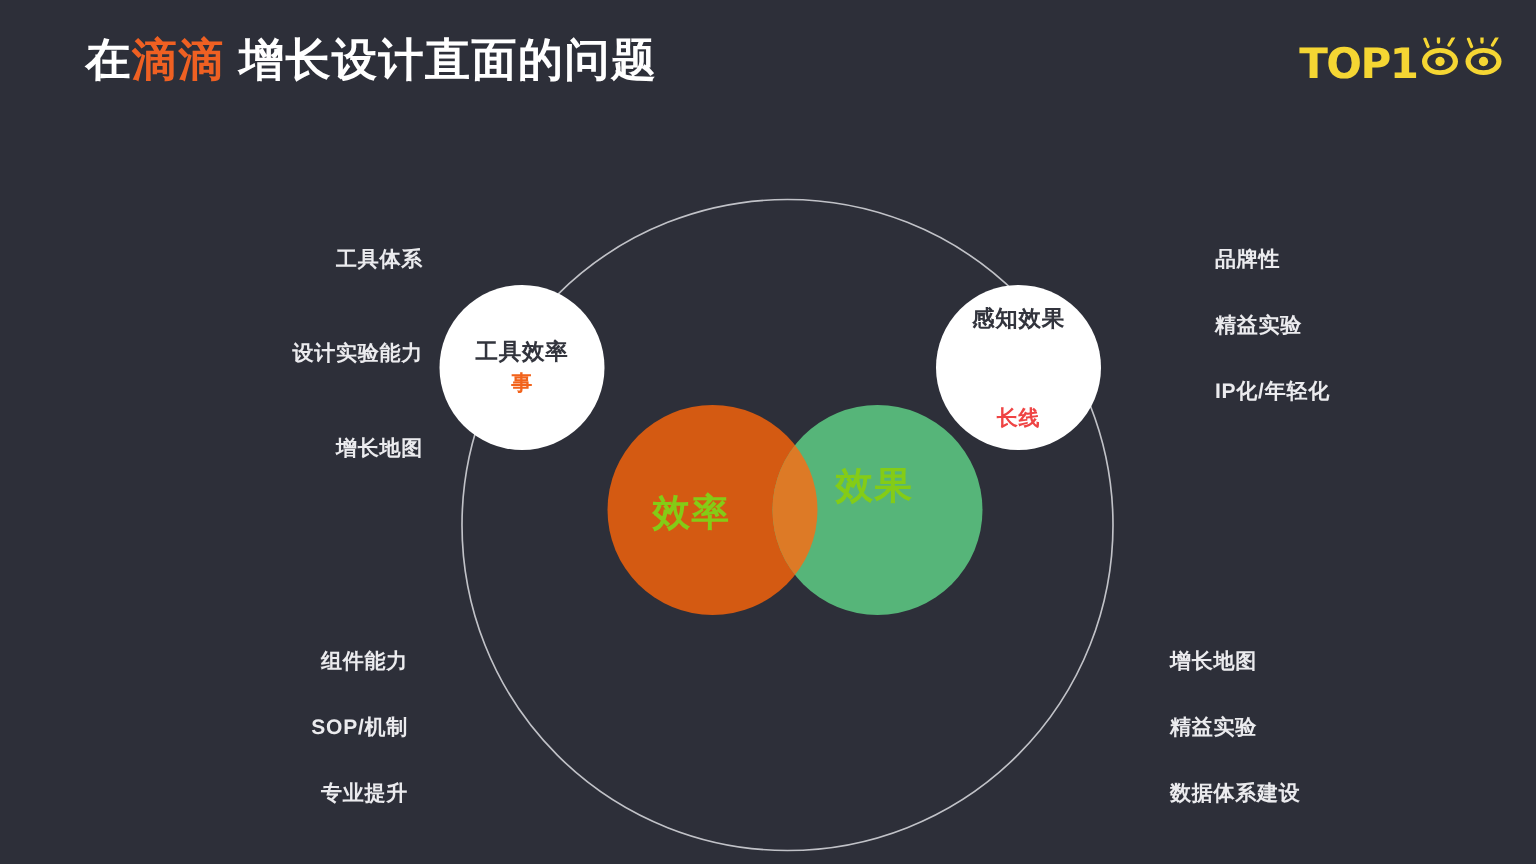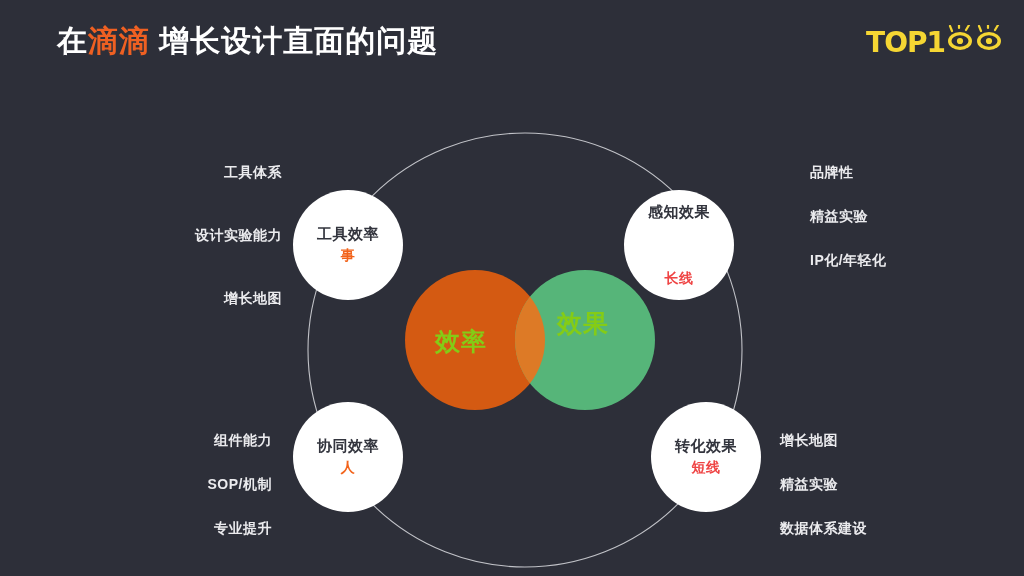--- a/index.html
+++ b/index.html
@@ -201,29 +201,21 @@
     <div class="node orange" id="node-tool">
       <div class="node-title">工具效率</div>
       <div class="node-sub">事</div>
     </div>
 
     <div class="node green" id="node-perceive">
       <div class="node-title">感知效果</div>
       <div class="node-sub">长线</div>
     </div>
 
-    <div class="node orange" id="node-collab">
-      <div class="node-title">协同效率</div>
-      <div class="node-sub">人</div>
-    </div>
-
-    <div class="node green" id="node-convert">
-      <div class="node-title">转化效果</div>
-      <div class="node-sub">短线</div>
-    </div>
+
 
     <div class="kw-list right-align" id="kw-tool">
       <div class="kw">工具体系</div>
       <div class="kw">设计实验能力</div>
       <div class="kw">增长地图</div>
     </div>
 
     <div class="kw-list left-align" id="kw-perceive">
       <div class="kw">品牌性</div>
       <div class="kw">精益实验</div>

